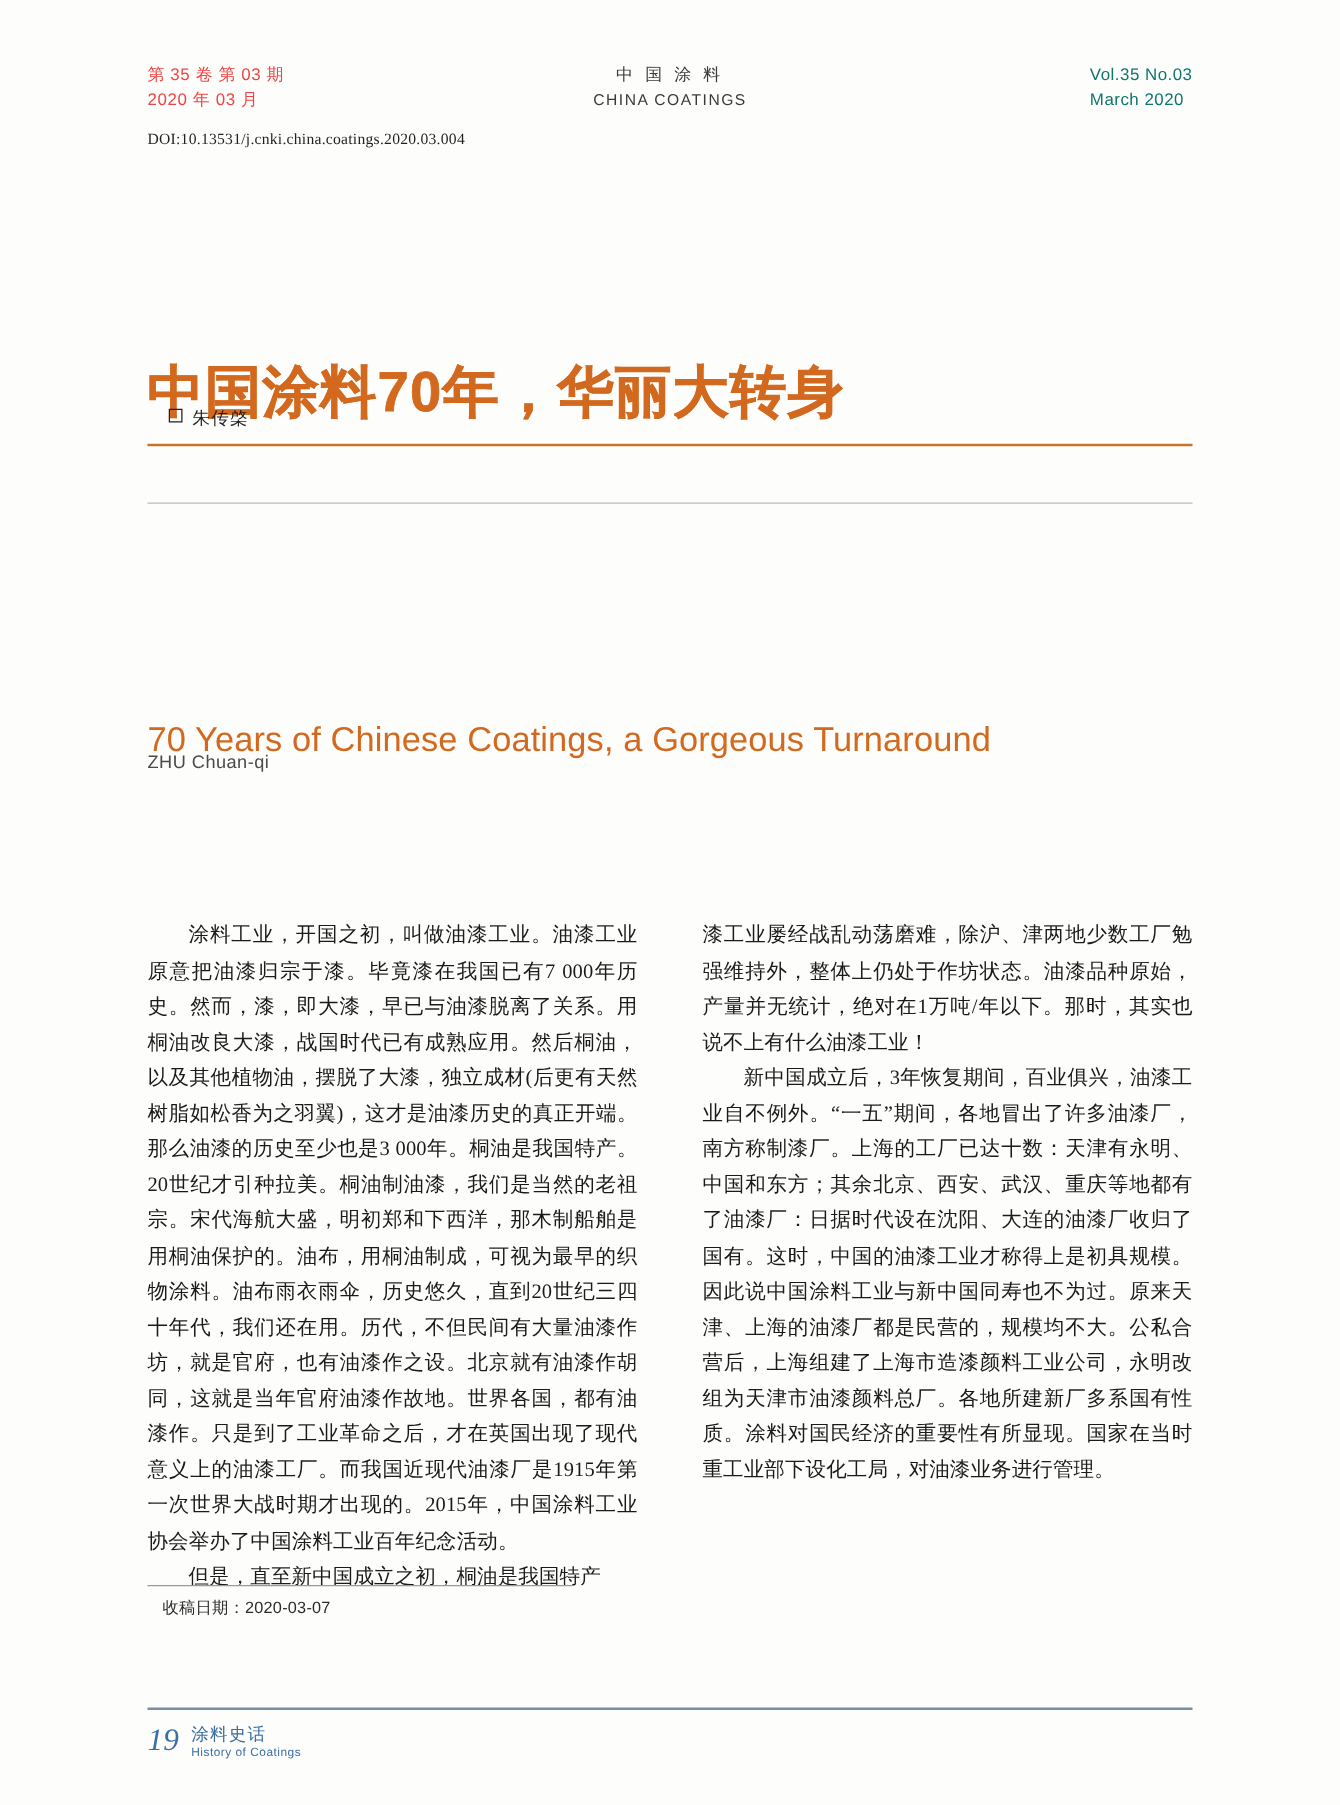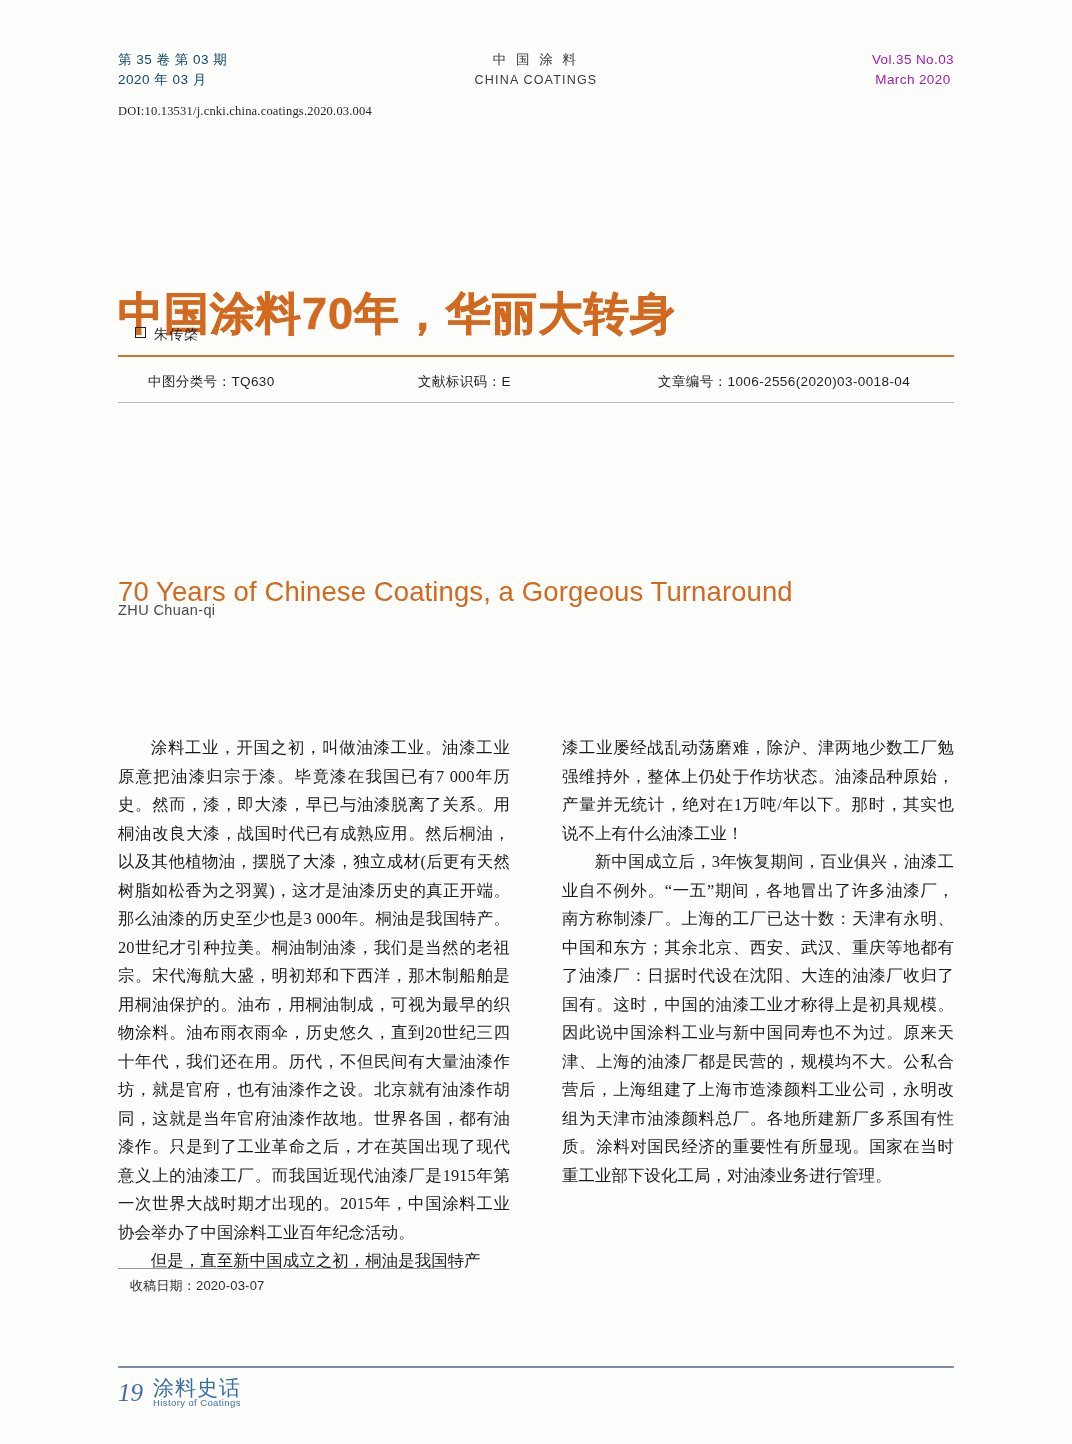--- a/index.html
+++ b/index.html
@@ -30,21 +30,21 @@
     top: 50px;
     width: 836px;
     height: 52px;
   }
   .hdr-left {
     position: absolute;
     left: 0; top: 0;
     font-family: "Liberation Sans", sans-serif;
     font-size: 13.5px;
     line-height: 20px;
-    color: #0c4a6e;
+    color: #ef4444;
     letter-spacing: 0.5px;
   }
   .hdr-center {
     position: absolute;
     left: 50%;
     top: 0;
     transform: translateX(-50%);
     text-align: center;
     font-family: "Liberation Sans", sans-serif;
     font-size: 13.5px;
@@ -55,25 +55,25 @@
   .hdr-center .cn {
     letter-spacing: 3px;
   }
   .hdr-center .en {
     font-size: 12.5px;
     letter-spacing: 1.2px;
   }
   .hdr-right {
     position: absolute;
     right: 0; top: 0;
-    text-align: center;
+    text-align: left;
     font-family: "Liberation Sans", sans-serif;
     font-size: 13.5px;
     line-height: 20px;
-    color: #a21caf;
+    color: #0f766e;
     letter-spacing: 0.4px;
   }
   .doi {
     position: absolute;
     left: 118px;
     top: 104px;
     font-family: "Liberation Serif", serif;
     font-size: 12.5px;
     color: #231f20;
     letter-spacing: 0.2px;
@@ -241,21 +241,21 @@
   .folio-num {
     font-family: "Liberation Serif", serif;
     font-style: italic;
     font-size: 25px;
     color: #3b6ea5;
     margin-right: 10px;
     line-height: 30px;
   }
   .folio-cn {
     font-family: "Liberation Sans", sans-serif;
-    font-size: 21px;
+    font-size: 14px;
     color: #3b6ea5;
     letter-spacing: 1px;
     line-height: 19px;
   }
   .folio-en {
     font-family: "Liberation Sans", sans-serif;
     font-size: 9.5px;
     color: #3b6ea5;
     letter-spacing: 0.4px;
     line-height: 11px;
@@ -291,25 +291,20 @@
   <h1 class="title-cn">中国涂料70年，华丽大转身</h1>
 
   <div class="author-cn-row">
     <div class="author-cn">
       <span class="box"></span><span>朱传棨</span>
     </div>
   </div>
 
   <div class="rule-thick"></div>
 
-  <div class="class-row">
-    <span class="c1">中图分类号：TQ630</span>
-    <span class="c2">文献标识码：E</span>
-    <span class="c3">文章编号：1006-2556(2020)03-0018-04</span>
-  </div>
 
   <div class="rule-thin"></div>
 
   <h2 class="title-en">70 Years of Chinese Coatings, a Gorgeous Turnaround</h2>
   <div class="author-en">ZHU Chuan-qi</div>
 
   <div class="columns">
     <div class="col left">
       <p class="indent">涂料工业，开国之初，叫做油漆工业。油漆工业原意把油漆归宗于漆。毕竟漆在我国已有7 000年历史。然而，漆，即大漆，早已与油漆脱离了关系。用桐油改良大漆，战国时代已有成熟应用。然后桐油，以及其他植物油，摆脱了大漆，独立成材(后更有天然树脂如松香为之羽翼)，这才是油漆历史的真正开端。那么油漆的历史至少也是3 000年。桐油是我国特产。20世纪才引种拉美。桐油制油漆，我们是当然的老祖宗。宋代海航大盛，明初郑和下西洋，那木制船舶是用桐油保护的。油布，用桐油制成，可视为最早的织物涂料。油布雨衣雨伞，历史悠久，直到20世纪三四十年代，我们还在用。历代，不但民间有大量油漆作坊，就是官府，也有油漆作之设。北京就有油漆作胡同，这就是当年官府油漆作故地。世界各国，都有油漆作。只是到了工业革命之后，才在英国出现了现代意义上的油漆工厂。而我国近现代油漆厂是1915年第一次世界大战时期才出现的。2015年，中国涂料工业协会举办了中国涂料工业百年纪念活动。</p>
       <p class="indent">但是，直至新中国成立之初，桐油是我国特产</p>

